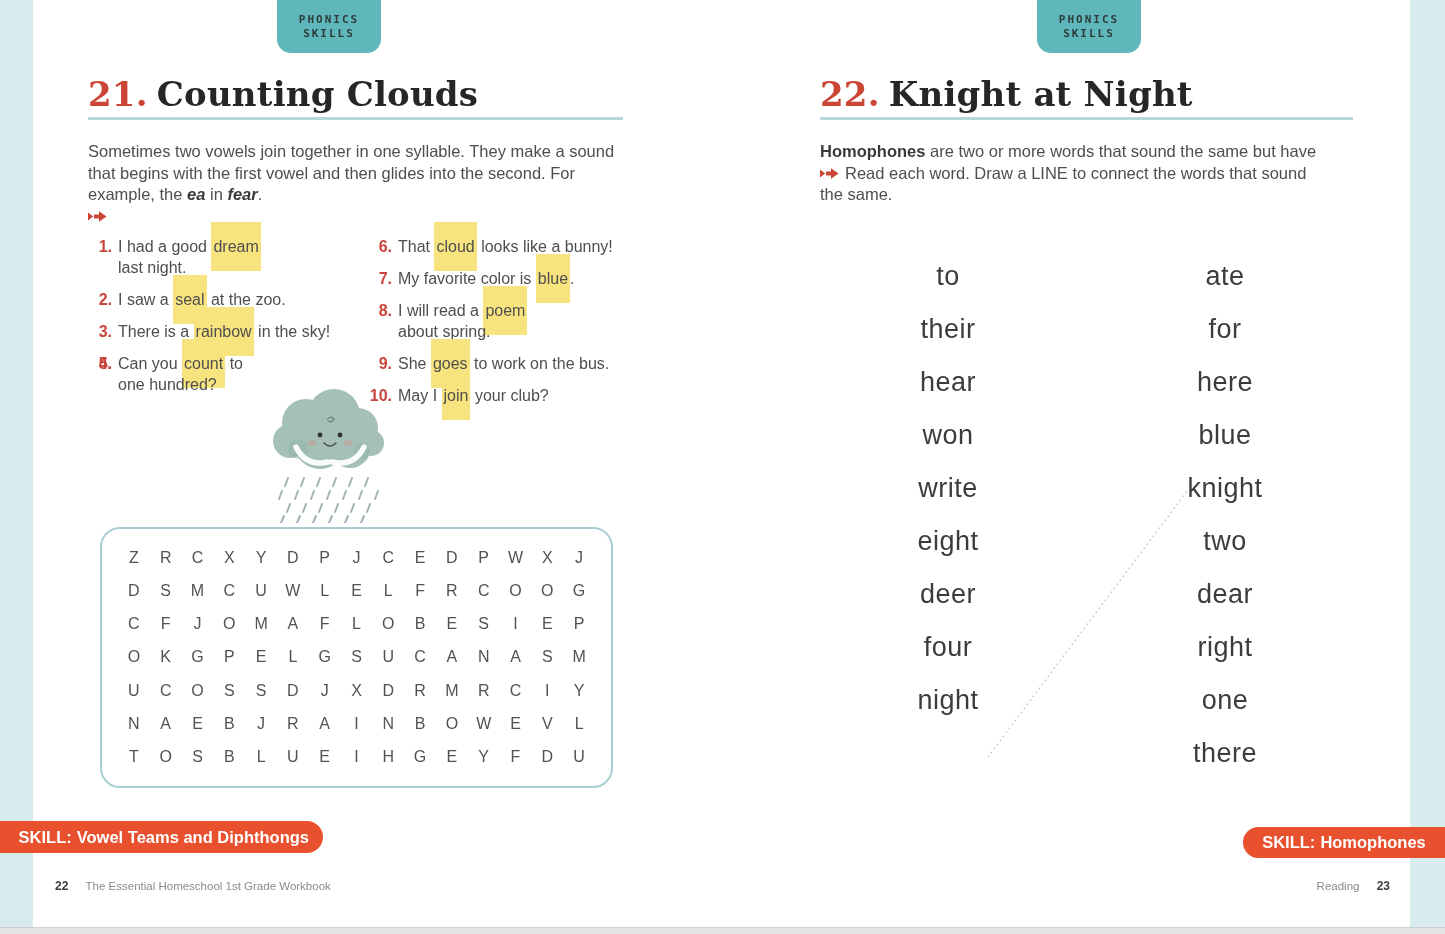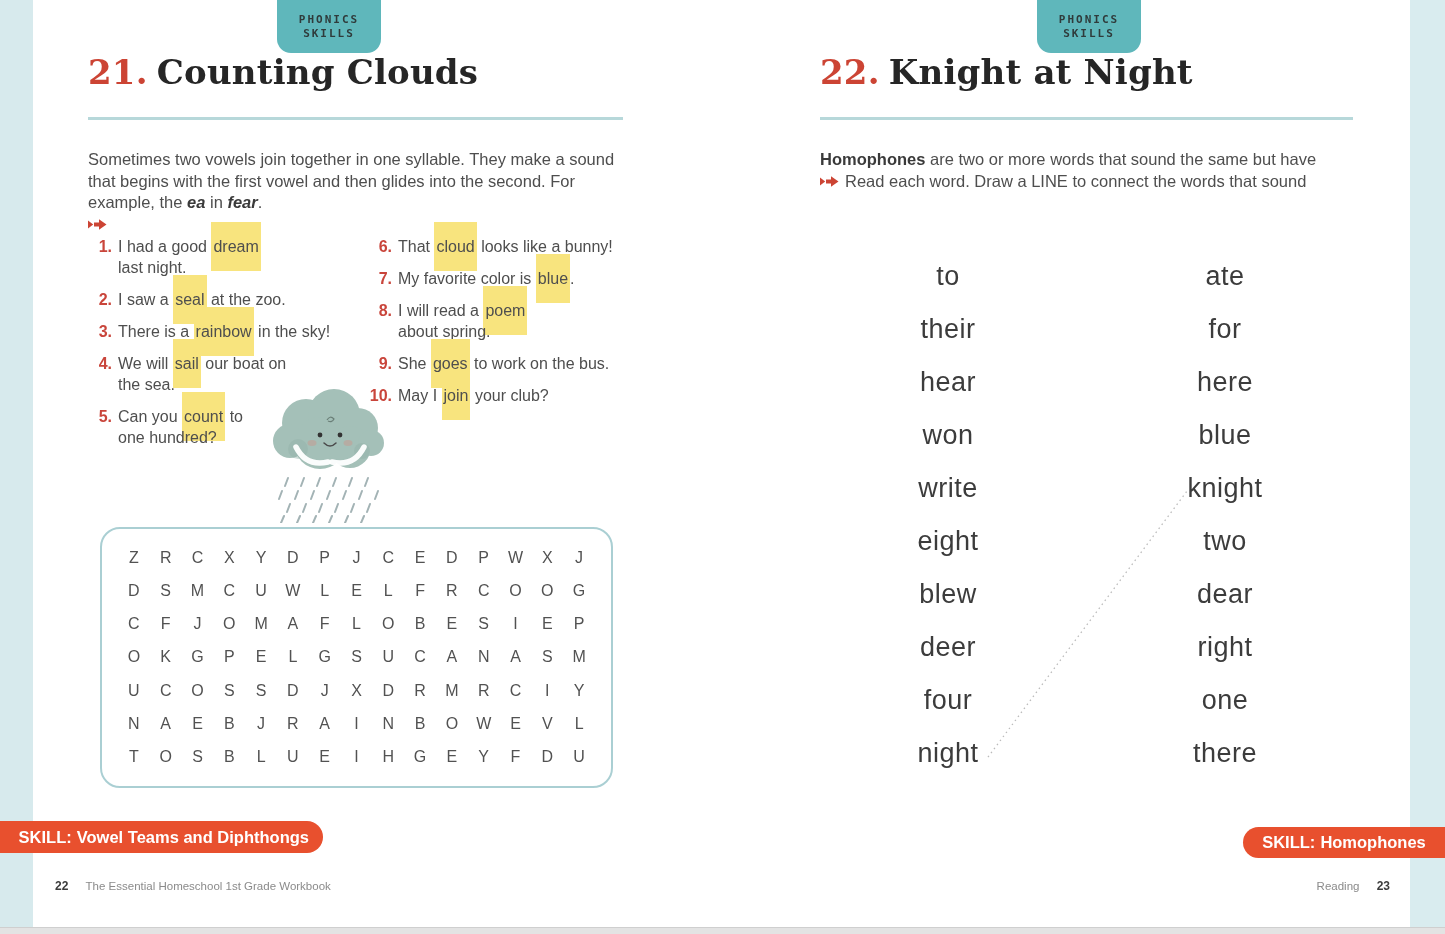--- a/index.html
+++ b/index.html
@@ -12,31 +12,31 @@
   .edge-bottom{position:absolute;left:0;bottom:0;width:100%;height:6px;background:#e3e3e3;border-top:1px solid #cfcfcf;}
 
   
   .tab{position:absolute;top:0;width:104px;height:53px;background:#5fb7bb;
        border-radius:0 0 14px 14px;display:flex;flex-direction:column;align-items:center;justify-content:center;
        font-family:"DejaVu Sans Mono",monospace;font-size:11px;font-weight:bold;letter-spacing:2px;color:#2f3b3b;line-height:14px;}
   #tab-left{left:277px;}
   #tab-right{left:1037px;}
 
   
-  .lesson-title{position:absolute;top:52px;margin:0;font-family:"DejaVu Serif",serif;font-weight:600;
+  .lesson-title{position:absolute;top:74px;margin:0;font-family:"DejaVu Serif",serif;font-weight:600;
                 font-size:34px;color:#262626;letter-spacing:0.2px;white-space:nowrap;}
   .lesson-num{color:#cc4434;margin-right:9px;}
   #title-left{left:88px;}
   #title-right{left:820px;}
   .title-rule{position:absolute;top:117px;height:3px;background:#b7d8da;}
   #rule-left{left:88px;width:535px;}
   #rule-right{left:820px;width:533px;}
 
   
-  .intro{position:absolute;top:149px;width:550px;font-size:16.5px;line-height:21.5px;color:#4e4e4e;}
+  .intro{position:absolute;top:141px;width:550px;font-size:16.5px;line-height:21.5px;color:#4e4e4e;}
   #intro-left{left:88px;}
   #intro-right{left:820px;}
   .intro b{color:#3a3a3a;}
   .bi{font-weight:bold;font-style:italic;color:#3a3a3a;}
   .directive{display:flex;align-items:flex-start;}
   .arrow-icon{flex:0 0 auto;margin:4px 6px 0 0;}
 
   
   .sent-col{position:absolute;top:236px;font-size:16px;line-height:21px;}
   #sent-col-1{left:88px;width:272px;}
@@ -103,21 +103,21 @@
           <polygon points="0,2.5 5.2,6.5 0,10.5" fill="#cc4434"></polygon>
           <polygon points="6,4.6 11,4.6 11,1.2 18.5,6.5 11,11.8 11,8.4 6,8.4" fill="#cc4434"></polygon>
         </svg>
     </div>
   </div>
 
   <div class="sent-col" id="sent-col-1">
       <div class="sentence"><span class="s-num">1.</span><span class="s-body"><span>I had a good </span><mark class="s-hl">dream</mark><br><span>last night.</span></span></div>
       <div class="sentence"><span class="s-num">2.</span><span class="s-body"><span>I saw a </span><mark class="s-hl">seal</mark><span> at the zoo.</span></span></div>
       <div class="sentence"><span class="s-num">3.</span><span class="s-body"><span>There is a </span><mark class="s-hl">rainbow</mark><span> in the sky!</span></span></div>
-      <div class="sentence"><span class="s-num">4.</span><span class="s-body"><span>We will </span><mark class="s-hl">sail</mark><span> our boat on</span><br><span>the sea.</span></span></div>
+      <div class="sentence"><span class="s-num">4.</span></div>
       <div class="sentence"><span class="s-num">5.</span><span class="s-body"><span>Can you </span><mark class="s-hl">count</mark><span> to</span><br><span>one hundred?</span></span></div>
     </div>
   <div class="sent-col" id="sent-col-2">
       <div class="sentence"><span class="s-num">6.</span><span class="s-body"><span>That </span><mark class="s-hl">cloud</mark><span> looks like a bunny!</span></span></div>
       <div class="sentence"><span class="s-num">7.</span><span class="s-body"><span>My favorite color is </span><mark class="s-hl">blue</mark><span>.</span></span></div>
       <div class="sentence"><span class="s-num">8.</span><span class="s-body"><span>I will read a </span><mark class="s-hl">poem</mark><br><span>about spring.</span></span></div>
       <div class="sentence"><span class="s-num">9.</span><span class="s-body"><span>She </span><mark class="s-hl">goes</mark><span> to work on the bus.</span></span></div>
       <div class="sentence"><span class="s-num">10.</span><span class="s-body"><span>May I </span><mark class="s-hl">join</mark><span> your club?</span></span></div>
     </div>
 
@@ -300,30 +300,30 @@
 
   <div class="intro" id="intro-right">
     <div><b>Homophones</b><span> are two or more words that sound the same but have</span></div>
     <div class="directive">
       <svg class="arrow-icon" width="19" height="13" viewBox="0 0 19 13">
           <polygon points="0,2.5 5.2,6.5 0,10.5" fill="#cc4434"></polygon>
           <polygon points="6,4.6 11,4.6 11,1.2 18.5,6.5 11,11.8 11,8.4 6,8.4" fill="#cc4434"></polygon>
         </svg>
       <span>Read each word. Draw a LINE to connect the words that sound</span>
     </div>
+    <div>the same.</div>
   </div>
 
   <div class="match-col" id="match-left">
       <div class="match-word">to</div>
       <div class="match-word">their</div>
       <div class="match-word">hear</div>
       <div class="match-word">won</div>
       <div class="match-word">write</div>
       <div class="match-word">eight</div>
-      <div class="match-word">blew</div>
       <div class="match-word">deer</div>
       <div class="match-word">four</div>
       <div class="match-word">night</div>
     </div>
   <div class="match-col" id="match-right">
       <div class="match-word">ate</div>
       <div class="match-word">for</div>
       <div class="match-word">here</div>
       <div class="match-word">blue</div>
       <div class="match-word">knight</div>

